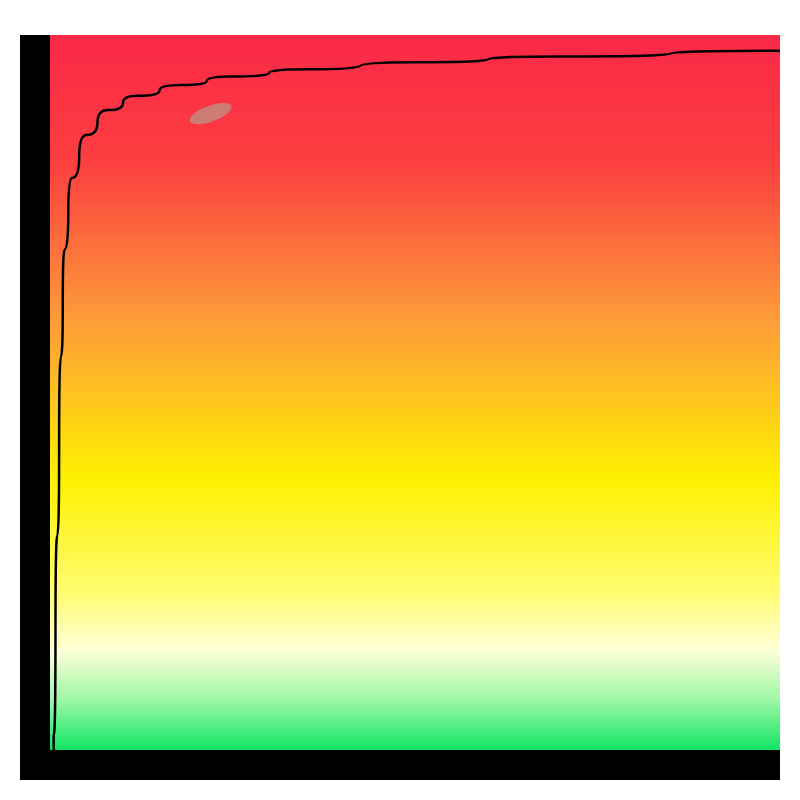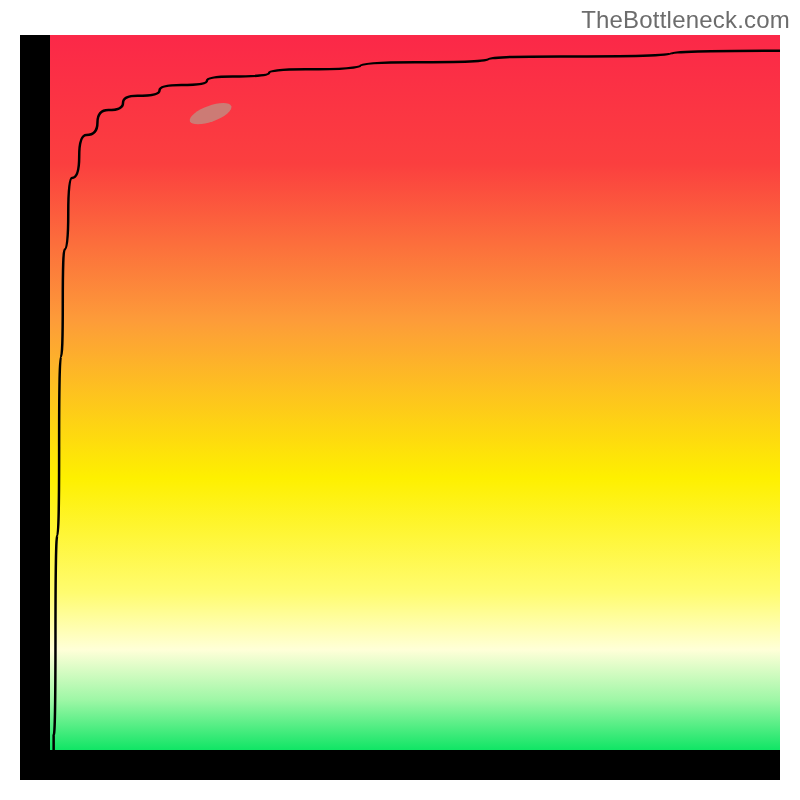--- a/index.html
+++ b/index.html
@@ -37,21 +37,20 @@
   }
   .curve-svg {
     position: absolute;
     left: 0; top: 0; width: 100%; height: 100%;
   }
 </style>
 </head>
 <body>
 
 <div class="chart-container">
-  <div class="watermark">TheBottleneck.com</div>
 
   <div class="plot-frame">
     <div class="plot-area" id="plot-area" style="background: linear-gradient(rgb(251, 40, 72) 0%, rgb(251, 63, 63) 18%, rgb(253, 156, 57) 40%, rgb(254, 240, 0) 62%, rgb(255, 252, 112) 78%, rgb(255, 255, 216) 86%, rgb(158, 247, 166) 93%, rgb(16, 229, 101) 100%);">
       <svg class="curve-svg" id="curve-svg" viewBox="0 0 730 715" preserveAspectRatio="none">
           <path d="M 3.65 715 L 3.65 700.7 Q 5.475 700.7 5.475 600.6 Q 5.475 500.5 7.3 500.5 Q 9.125 500.5 9.125 411.125 Q 9.125 321.74999999999994 10.95 321.74999999999994 Q 12.774999999999999 321.74999999999994 12.774999999999999 268.125 Q 12.774999999999999 214.50000000000006 14.6 214.50000000000006 Q 18.25 214.50000000000006 18.25 178.75000000000003 Q 18.25 143 21.9 143 Q 29.2 143 29.2 121.55000000000001 Q 29.2 100.10000000000002 36.5 100.10000000000002 Q 47.45 100.10000000000002 47.45 87.58749999999998 Q 47.45 75.07499999999993 58.4 75.07499999999993 Q 73 75.07499999999993 73 67.92499999999995 Q 73 60.77499999999998 87.6 60.77499999999998 Q 109.5 60.77499999999998 109.5 55.412499999999966 Q 109.5 50.049999999999955 131.4 50.049999999999955 Q 156.95 50.049999999999955 156.95 45.759999999999934 Q 156.95 41.469999999999914 182.5 41.469999999999914 Q 219 41.469999999999914 219 37.894999999999925 Q 219 34.319999999999936 255.49999999999997 34.319999999999936 Q 310.25 34.319999999999936 310.25 30.744999999999948 Q 310.25 27.16999999999996 365 27.16999999999996 Q 438 27.16999999999996 438 24.310000000000002 Q 438 21.450000000000045 510.99999999999994 21.450000000000045 Q 620.5 21.450000000000045 620.5 18.590000000000032 Q 620.5 15.730000000000018 730 15.730000000000018" fill="none" stroke="#000000" stroke-width="2.5" stroke-linecap="round"></path>
           <g transform="translate(160.6,78.65) rotate(-20)">
             <ellipse cx="0" cy="0" rx="22" ry="8" fill="#c88179" opacity="0.92"></ellipse>
           </g>
         </svg>
     </div>

